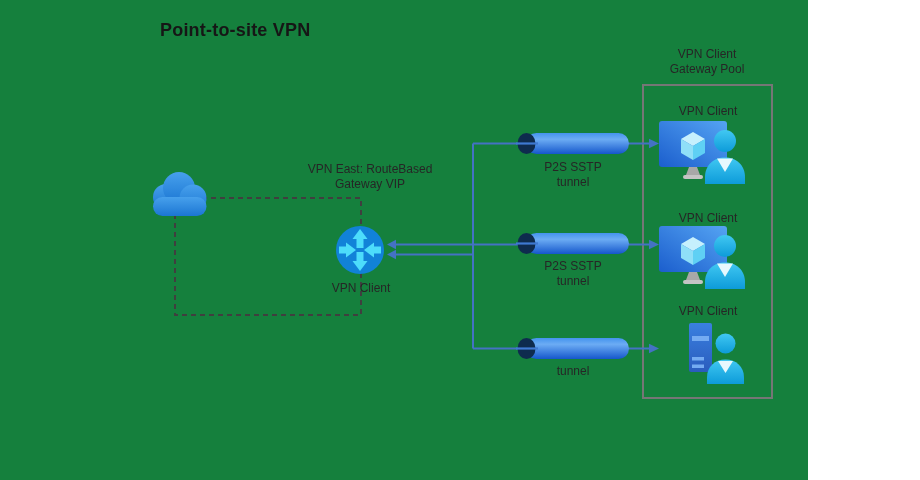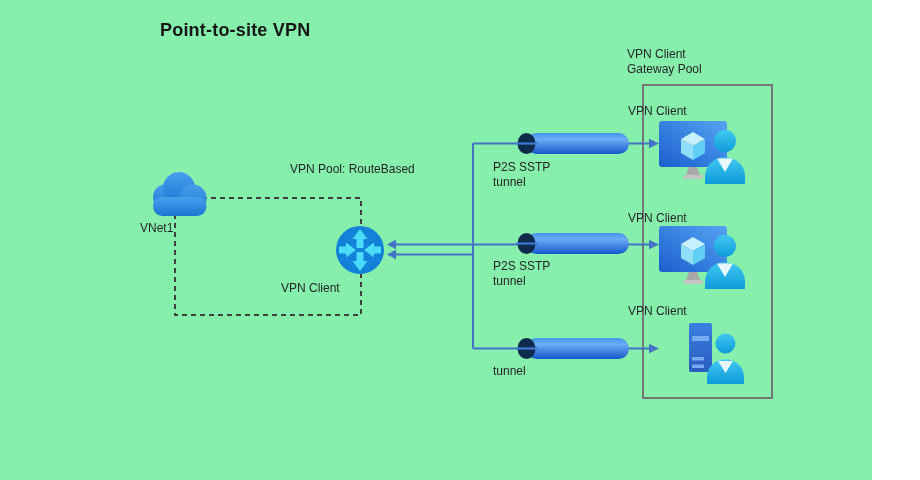--- a/index.html
+++ b/index.html
@@ -1,25 +1,25 @@
 <!DOCTYPE html>
 <html><head>
 <meta charset="utf-8">
 <style>
   html,body{margin:0;padding:0;background:#fff;}
   .canvas{
-    position:relative;width:872px;height:480px;background:#86efac;overflow:hidden;
+    position:relative;width:808px;height:480px;background:#15803d;overflow:hidden;
     font-family:"Liberation Sans","DejaVu Sans",sans-serif;color:#262626;
   }
   .abs{position:absolute;}
   .title{
     left:160px;top:20px;font-size:18px;font-weight:700;color:#161616;letter-spacing:.2px;
   }
   .lbl{
-    font-size:12px;line-height:15px;text-align:left;color:#262626;white-space:nowrap;
+    font-size:12px;line-height:15px;text-align:center;color:#262626;white-space:nowrap;
   }
   .lbl-block{width:160px;margin-left:-80px;}
   .pool-box{
     left:642px;top:84px;width:131px;height:315px;box-sizing:border-box;
     border:2px solid #767676;background:transparent;
   }
   svg{display:block;}
   .layer{left:0;top:0;}
 </style>
 </head>
@@ -80,25 +80,25 @@
   <svg class="abs" style="left:146px;top:170px" width="64" height="48" viewBox="0 0 64 48">
     <g fill="url(#cloudGrad)">
       <circle cx="20" cy="27" r="13"></circle>
       <circle cx="33" cy="18" r="16"></circle>
       <circle cx="47" cy="28" r="13.5"></circle>
       <rect x="7" y="27" width="53.5" height="19" rx="9.5"></rect>
     </g>
   </svg>
 
   <div class="abs lbl lbl-block" style="left:220px;top:221px">
-    <div>VNet1</div>
   </div>
 
   <div class="abs lbl lbl-block" style="left:370px;top:162px">
-    <div>VPN Pool: RouteBased</div>
+    <div>VPN East: RouteBased</div>
+    <div>Gateway VIP</div>
   </div>
 
   <svg class="abs" style="left:335px;top:225px" width="50" height="50" viewBox="0 0 50 50">
     <circle cx="25" cy="25" r="24" fill="#1182d8"></circle>
     <g fill="#4cdcfb">
       <polygon points="25,4 17.5,14 32.5,14"></polygon>
       <rect x="21.5" y="13" width="7" height="10"></rect>
       <polygon points="25,46 17.5,36 32.5,36"></polygon>
       <rect x="21.5" y="27" width="7" height="10"></rect>
       <polygon points="21,25 11,17.5 11,32.5"></polygon>

